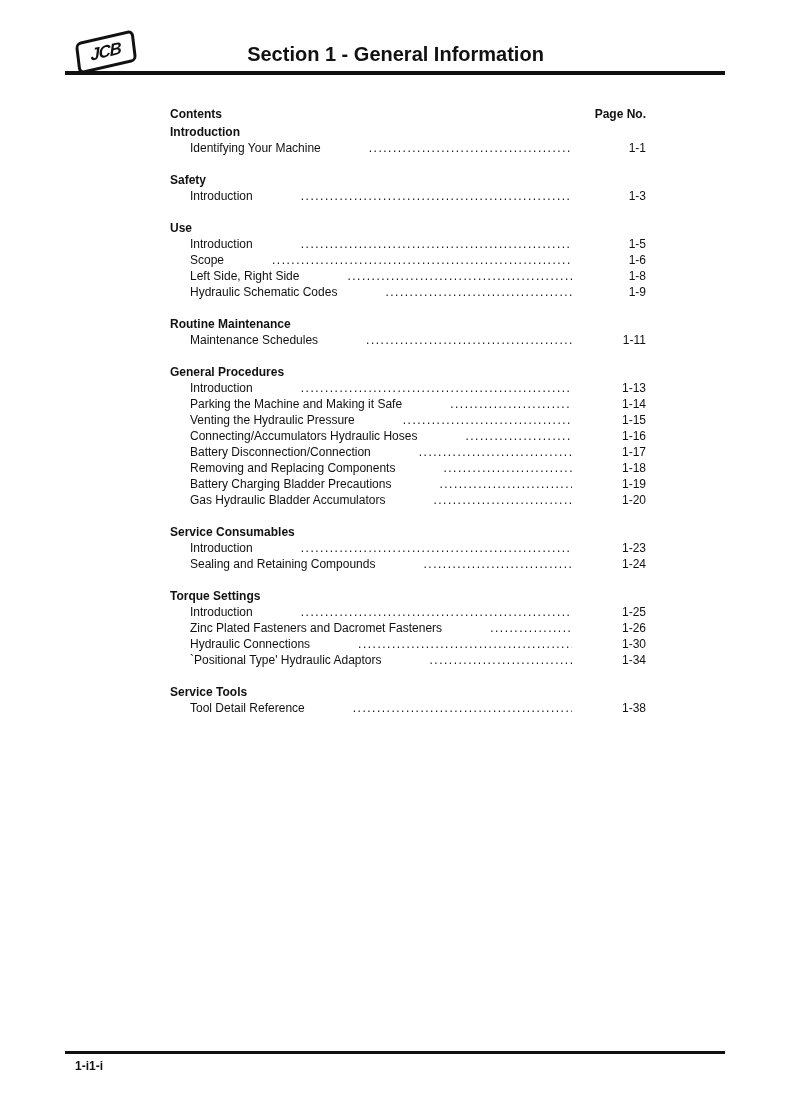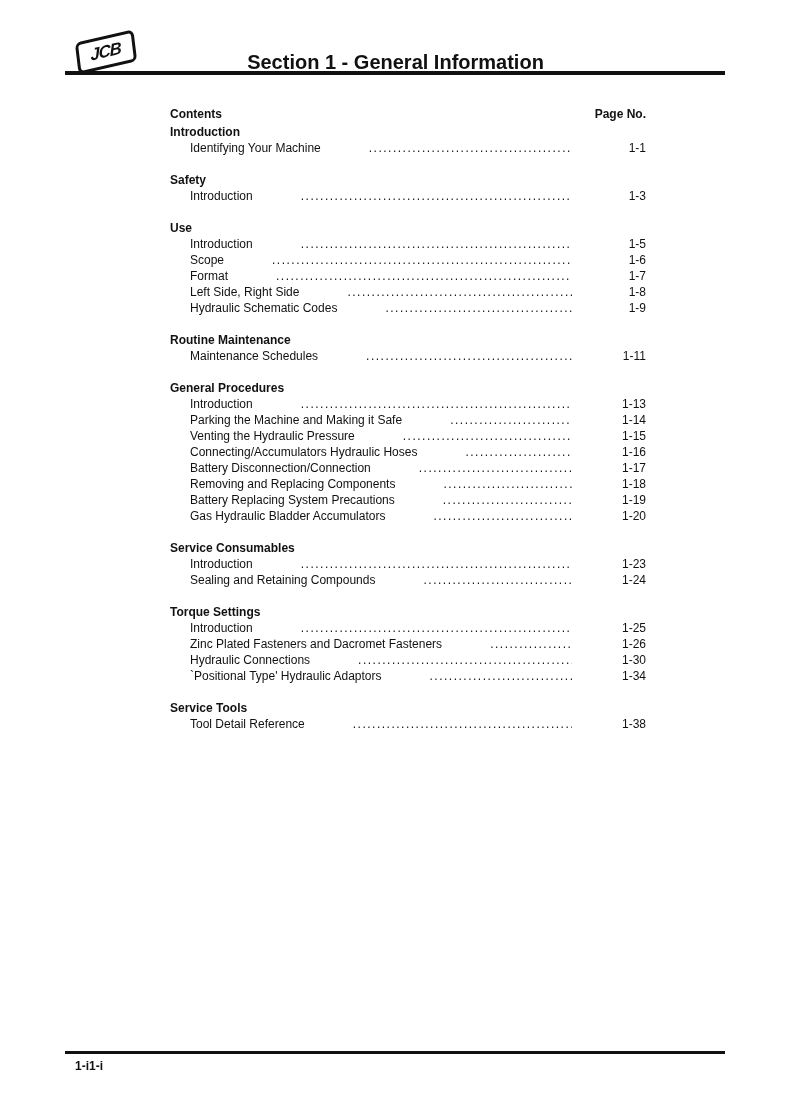--- a/index.html
+++ b/index.html
@@ -46,21 +46,21 @@
     font-size: 17px;
     letter-spacing: -1px;
     transform: skewX(-4deg);
     color: #111;
   }
   .page-title {
     position: absolute;
     left: 0;
     right: 0;
     top: 43px;
-    margin: 8px;
+    margin: 0;
     text-align: center;
     font-size: 20px;
     font-weight: bold;
     color: #111;
   }
   .header-rule {
     position: absolute;
     left: 65px;
     top: 71px;
     width: 660px;
@@ -178,25 +178,20 @@
             <span class="entry-label">Introduction</span>
             <span class="dots"></span>
             <span class="page-num">1-5</span>
           </div>
           <div class="entry">
             <span class="entry-label">Scope</span>
             <span class="dots"></span>
             <span class="page-num">1-6</span>
           </div>
           <div class="entry">
-            <span class="entry-label">Format</span>
-            <span class="dots"></span>
-            <span class="page-num">1-7</span>
-          </div>
-          <div class="entry">
             <span class="entry-label">Left Side, Right Side</span>
             <span class="dots"></span>
             <span class="page-num">1-8</span>
           </div>
           <div class="entry">
             <span class="entry-label">Hydraulic Schematic Codes</span>
             <span class="dots"></span>
             <span class="page-num">1-9</span>
           </div>
         </section>
@@ -234,21 +229,21 @@
             <span class="entry-label">Battery Disconnection/Connection</span>
             <span class="dots"></span>
             <span class="page-num">1-17</span>
           </div>
           <div class="entry">
             <span class="entry-label">Removing and Replacing Components</span>
             <span class="dots"></span>
             <span class="page-num">1-18</span>
           </div>
           <div class="entry">
-            <span class="entry-label">Battery Replacing System Precautions</span>
+            <span class="entry-label">Battery Charging Bladder Precautions</span>
             <span class="dots"></span>
             <span class="page-num">1-19</span>
           </div>
           <div class="entry">
             <span class="entry-label">Gas Hydraulic Bladder Accumulators</span>
             <span class="dots"></span>
             <span class="page-num">1-20</span>
           </div>
         </section>
         <section class="toc-section">

